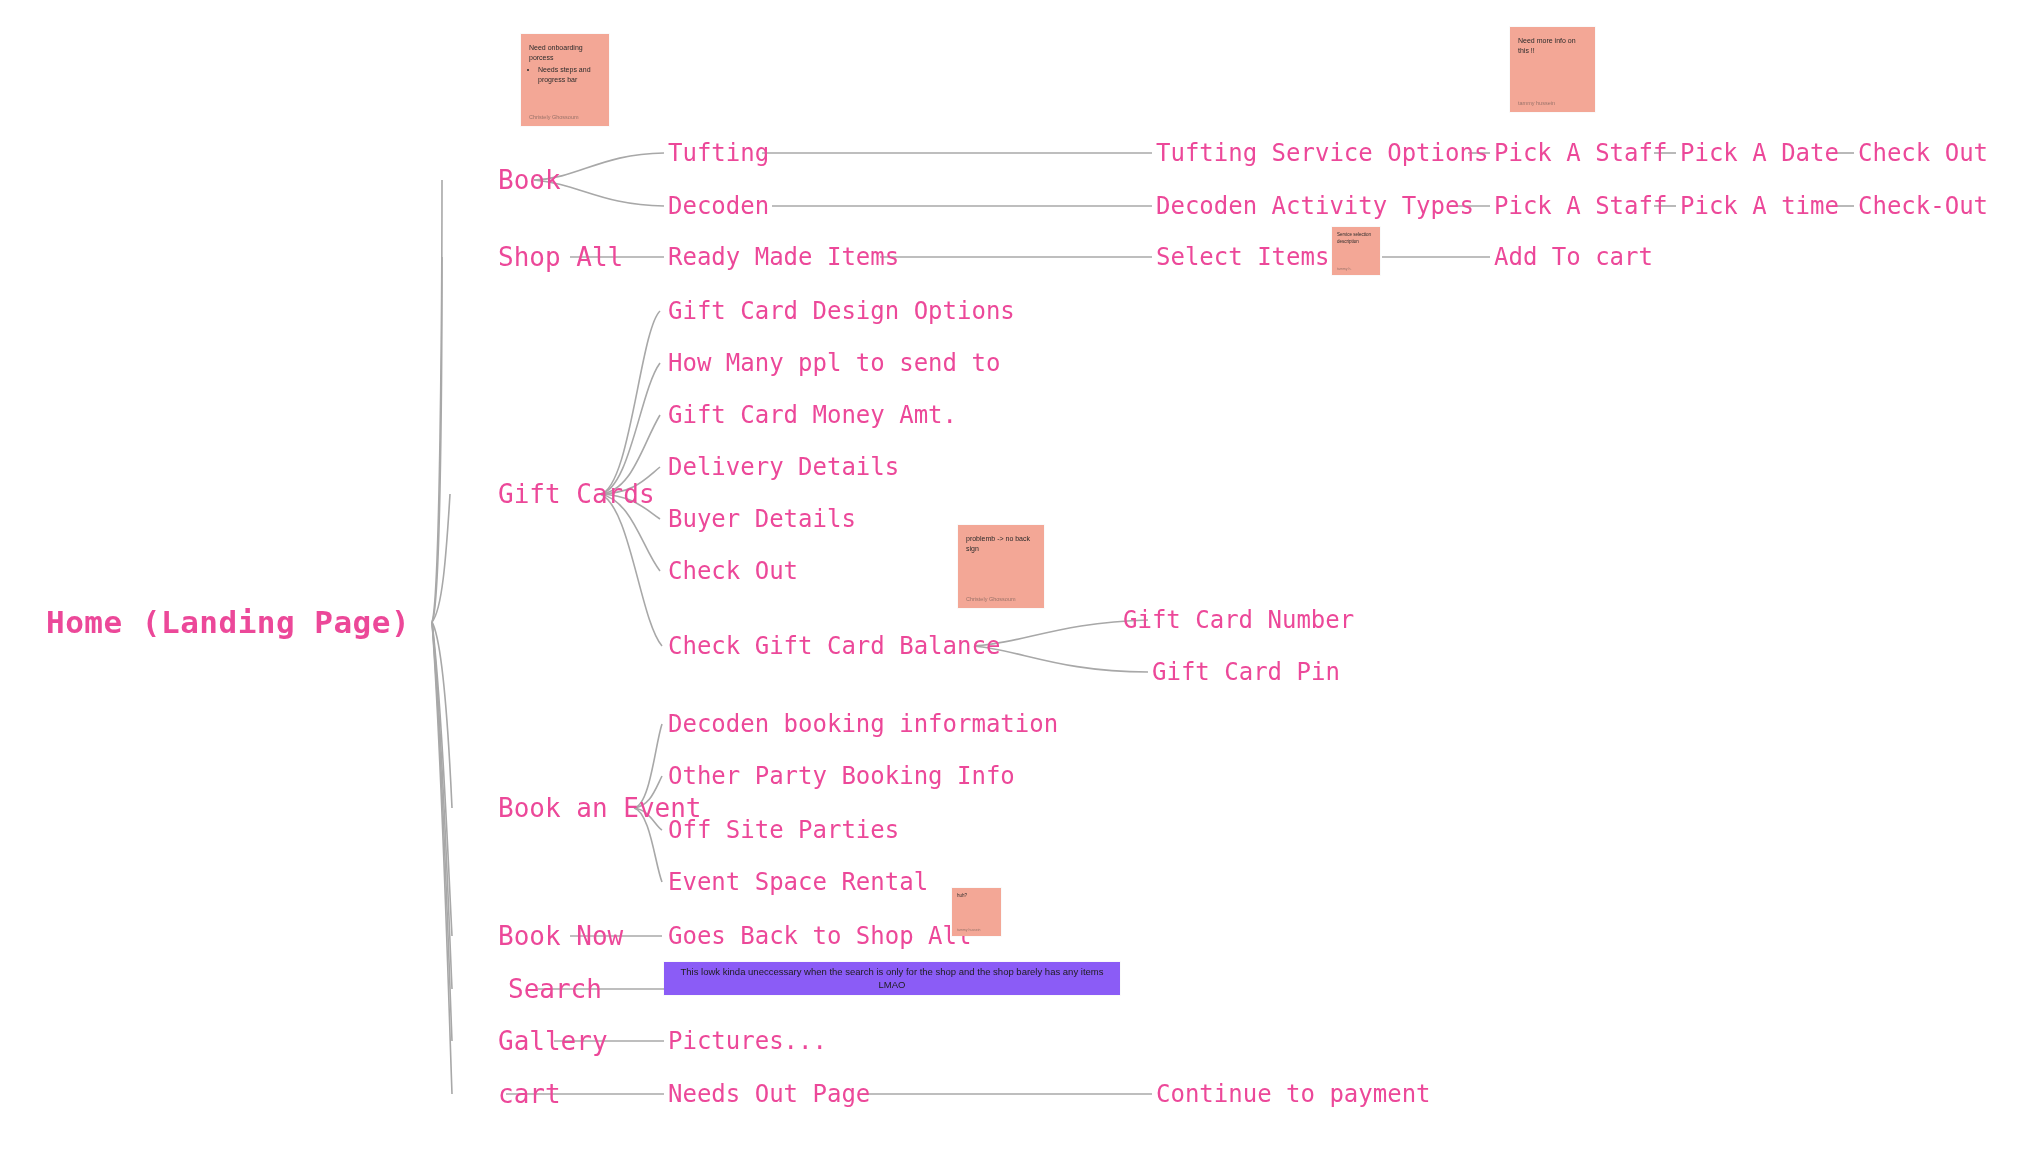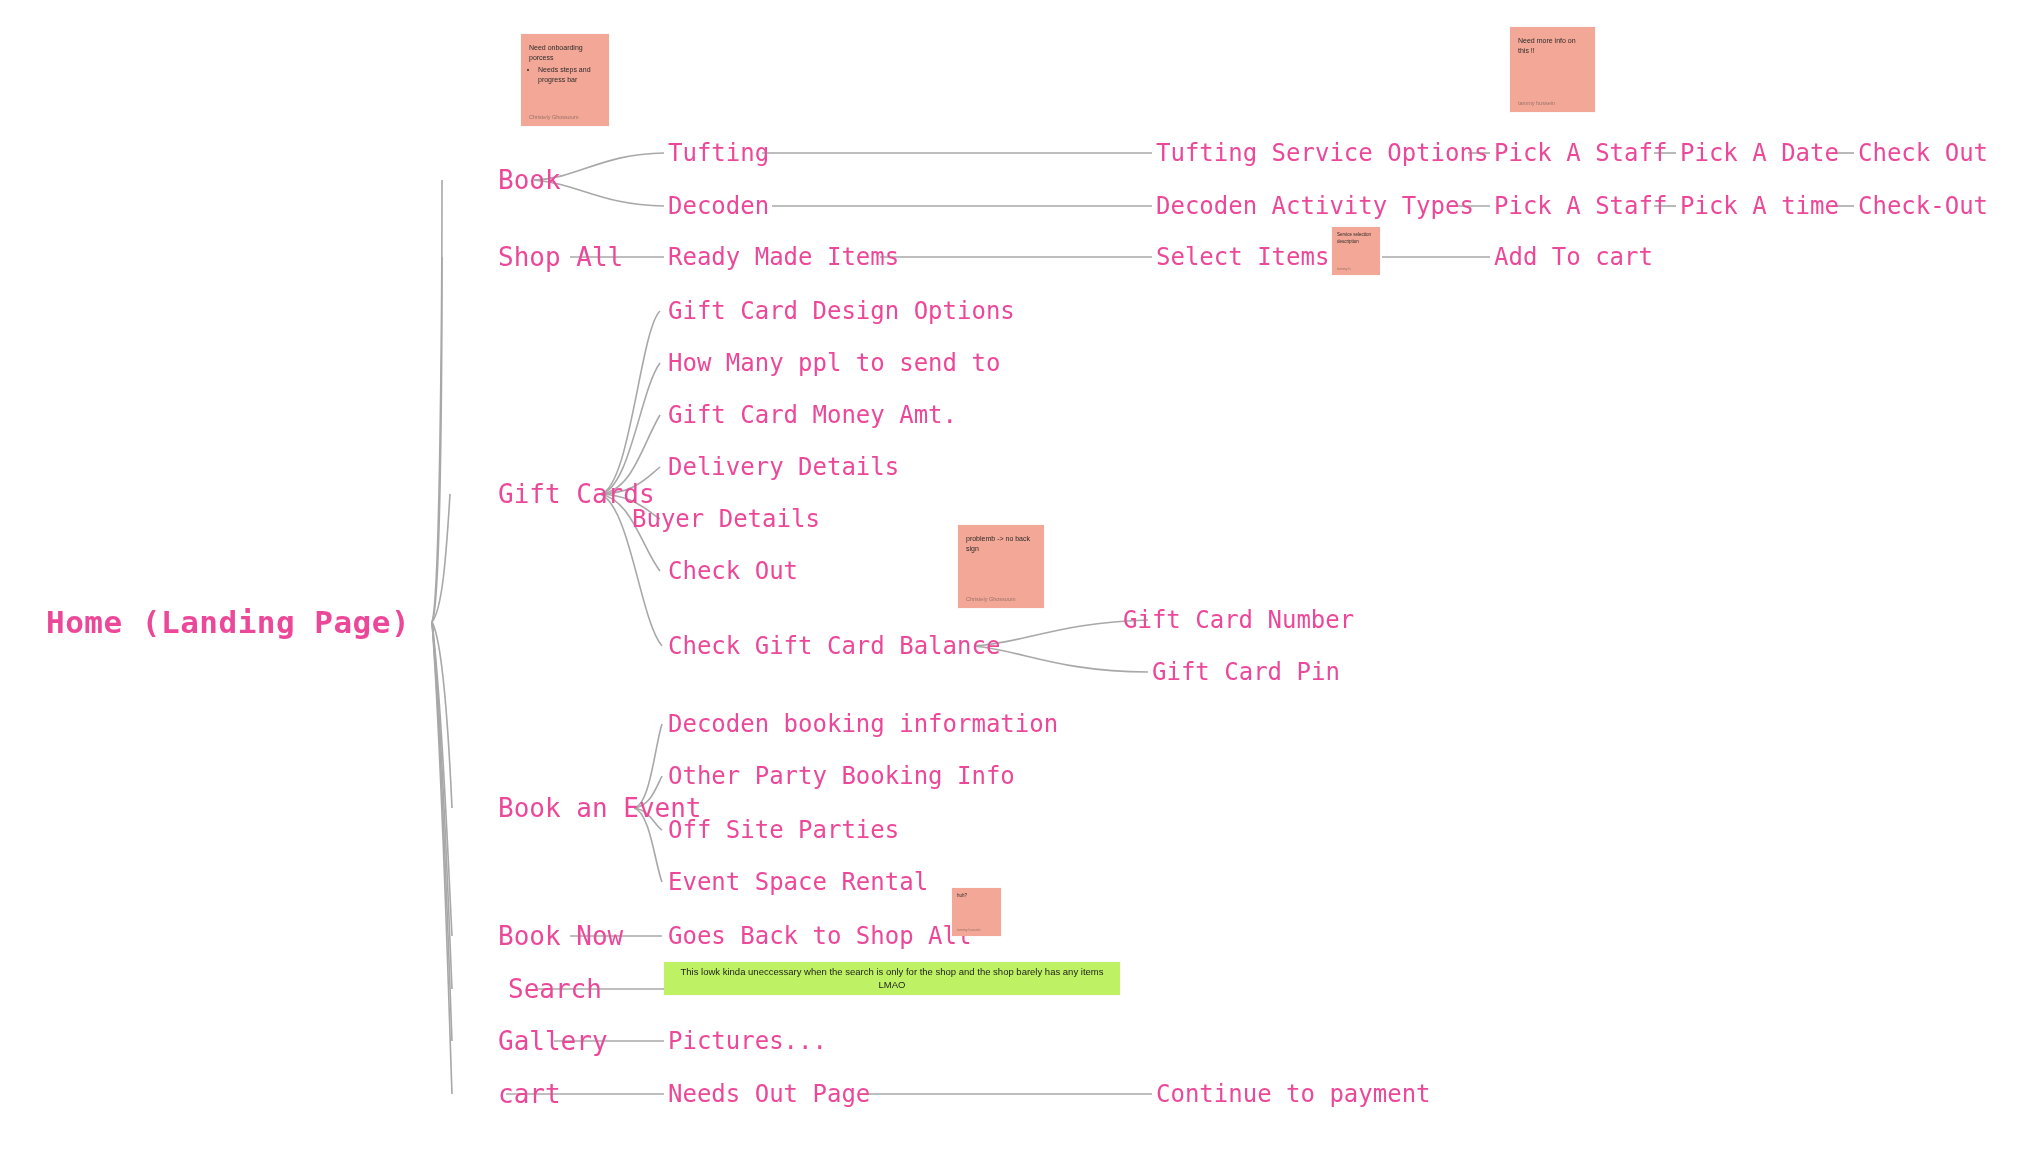--- a/index.html
+++ b/index.html
@@ -93,21 +93,21 @@
   .sticky .sticky-author {
     font-size: 5.5px;
     color: #8a6a62;
     opacity: 0.85;
     margin-top: 4px;
     white-space: nowrap;
     overflow: hidden;
   }
 
   .sticky.wide {
-    background: #bef264;
+    background: #8b5cf6;
     align-items: flex-end;
     justify-content: center;
     padding: 6px 10px;
   }
   .sticky.wide .sticky-body {
     font-size: 9.5px;
     text-align: center;
     color: #1d1d1d;
     line-height: 1.3;
   }
@@ -204,21 +204,21 @@
   <div class="node lvl3" style="left:1858px; top:206px;">Check-Out</div>
 
   <div class="node lvl2" style="left:668px; top:257px;">Ready Made Items</div>
   <div class="node lvl3" style="left:1156px; top:257px;">Select Items</div>
   <div class="node lvl3" style="left:1494px; top:257px;">Add To cart</div>
 
   <div class="node lvl2" style="left:668px; top:311px;">Gift Card Design Options</div>
   <div class="node lvl2" style="left:668px; top:363px;">How Many ppl to send to</div>
   <div class="node lvl2" style="left:668px; top:415px;">Gift Card Money Amt.</div>
   <div class="node lvl2" style="left:668px; top:467px;">Delivery Details</div>
-  <div class="node lvl2" style="left:632px; top:519px;">Buyer Details</div>
+  <div class="node lvl2" style="left:668px; top:519px;">Buyer Details</div>
   <div class="node lvl2" style="left:668px; top:571px;">Check Out</div>
   <div class="node lvl2" style="left:668px; top:646px;">Check Gift Card Balance</div>
 
   <div class="node lvl3" style="left:1123px; top:620px;">Gift Card Number</div>
   <div class="node lvl3" style="left:1152px; top:672px;">Gift Card Pin</div>
 
   <div class="node lvl2" style="left:668px; top:724px;">Decoden booking information</div>
   <div class="node lvl2" style="left:668px; top:776px;">Other Party Booking Info</div>
   <div class="node lvl2" style="left:668px; top:830px;">Off Site Parties</div>
   <div class="node lvl2" style="left:668px; top:882px;">Event Space Rental</div>

